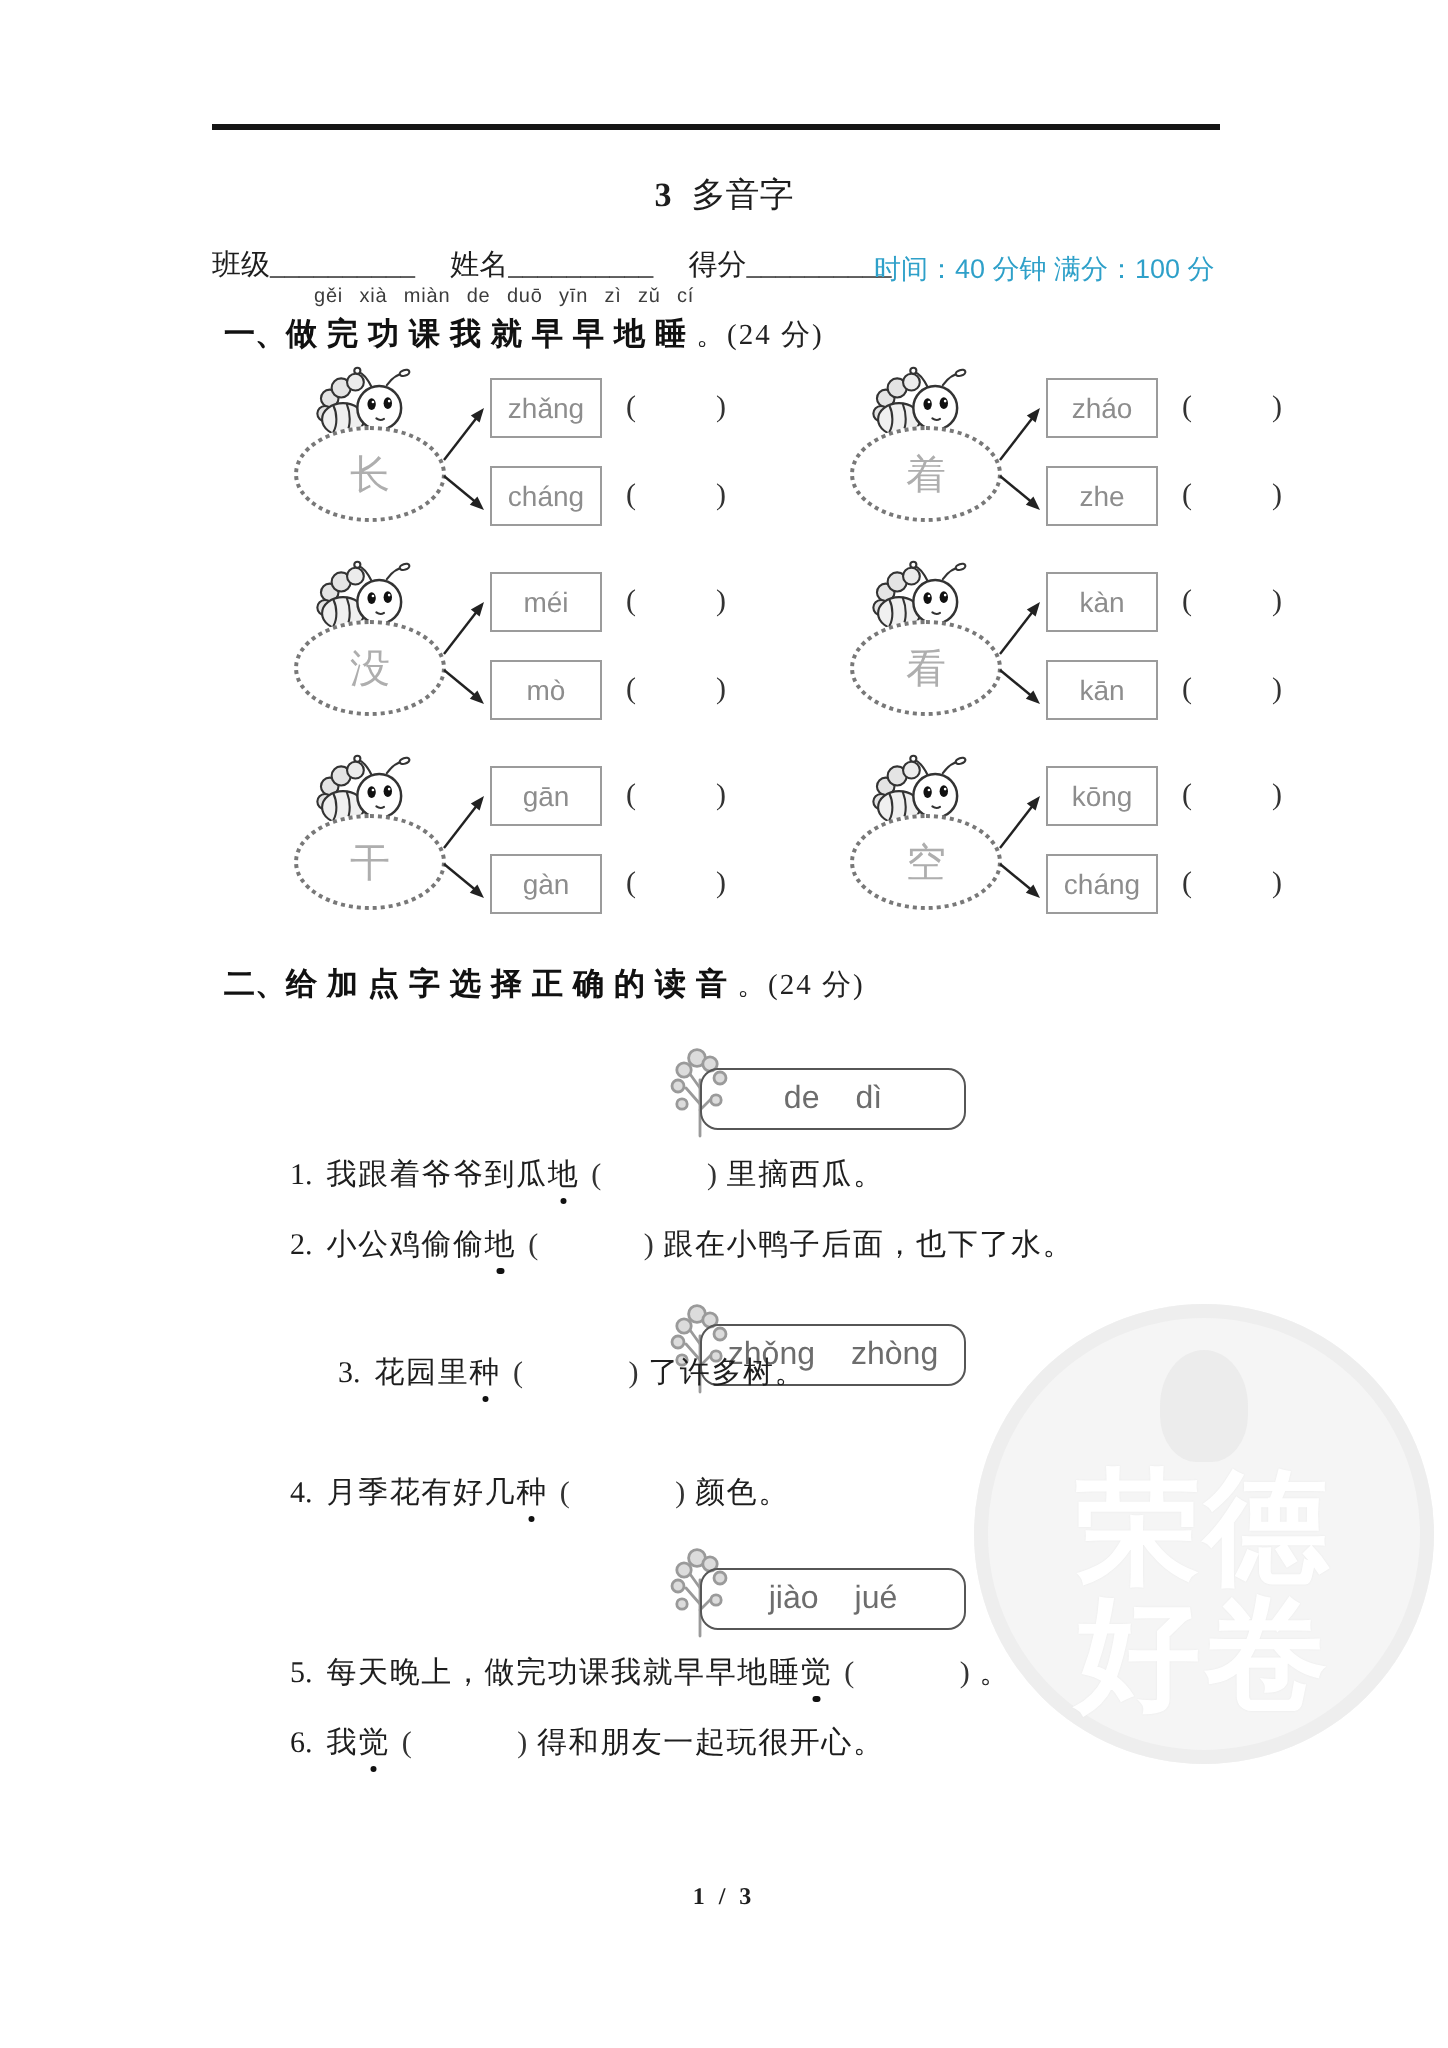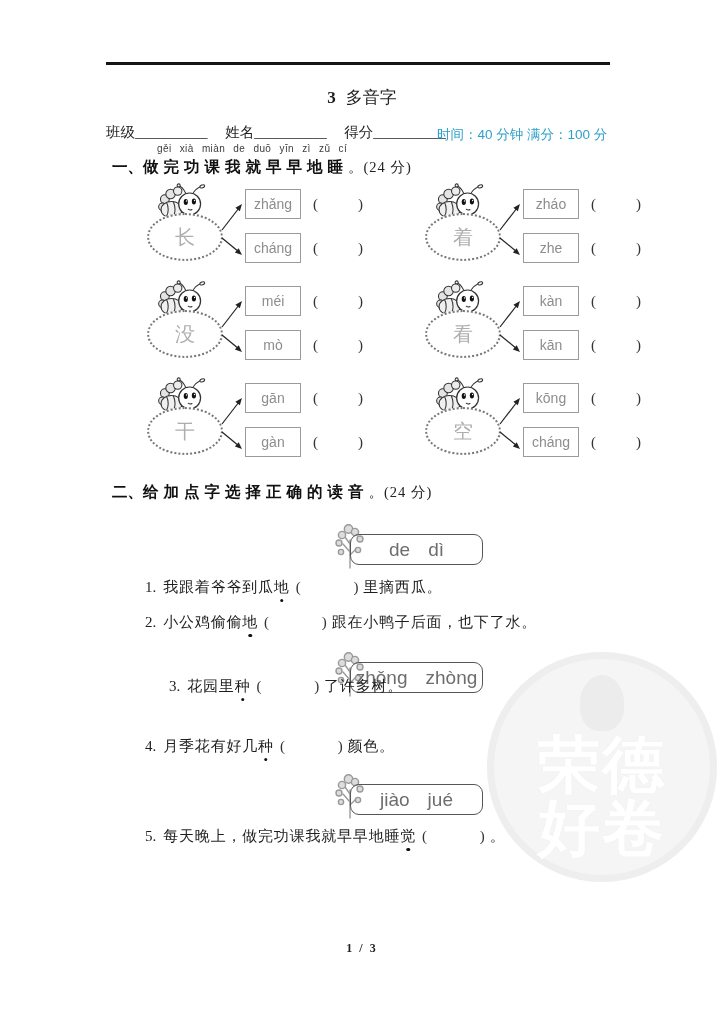--- a/index.html
+++ b/index.html
@@ -64,21 +64,21 @@
   .gap-s{display:inline-block;width:40px;}
   .gap-l{display:inline-block;width:52px;}
 
   
   .opt-wrap{height:50px;}
   .ow1{left:333px;top:522px;} .ow2{left:333px;top:650px;} .ow3{left:333px;top:772px;}
   .opt-wrap .tree{position:absolute;left:0;top:0;width:34px;height:48px;}
   .opt-box{position:absolute;left:17px;top:12px;width:133px;height:31px;
     border:1.4px solid #565656;border-radius:9px;box-sizing:border-box;
     display:flex;align-items:center;justify-content:center;gap:18px;
-    font-family:"Liberation Sans",sans-serif;font-size:19px;color:#6d6d6d;
+    font-family:"Liberation Sans",sans-serif;font-size:16px;color:#6d6d6d;
     background:transparent;}
 
   .sentence{left:145px;font-size:15px;letter-spacing:0.8px;white-space:nowrap;}
   .s1{top:578px;} .s2{top:613px;} .s3{top:677px;margin-left:24px;} .s4{top:737px;}
   .s5{top:827px;} .s6{top:862px;}
   .snum{margin-right:7px;letter-spacing:0;}
   .dotted{position:relative;display:inline-block;}
   .dotted::after{content:"";position:absolute;left:50%;bottom:-5px;width:3.5px;
     height:3.5px;border-radius:50%;background:#111;transform:translateX(-50%);}
   .sentence .popen{margin-left:6px;}
@@ -350,16 +350,19 @@
       </svg>
     <div class="opt-box">
       <span>jiào</span>
       <span>jué</span>
     </div>
   </div>
 
   <div class="layer sentence s5">
     <span class="snum">5.</span><span>每天晚上，做完功课我就早早地睡</span><span class="dotted">觉</span><span class="popen">(</span><span class="gap-l"></span><span class="pclose">)</span><span>。</span>
   </div>
+  <div class="layer sentence s6">
+    <span class="snum">6.</span><span>我</span><span class="dotted">觉</span><span class="popen">(</span><span class="gap-l"></span><span class="pclose">)</span><span>得和朋友一起玩很开心。</span>
+  </div>
 
   <div class="layer footer">1 / 3</div>
 
 </div>
 
 </body></html>

